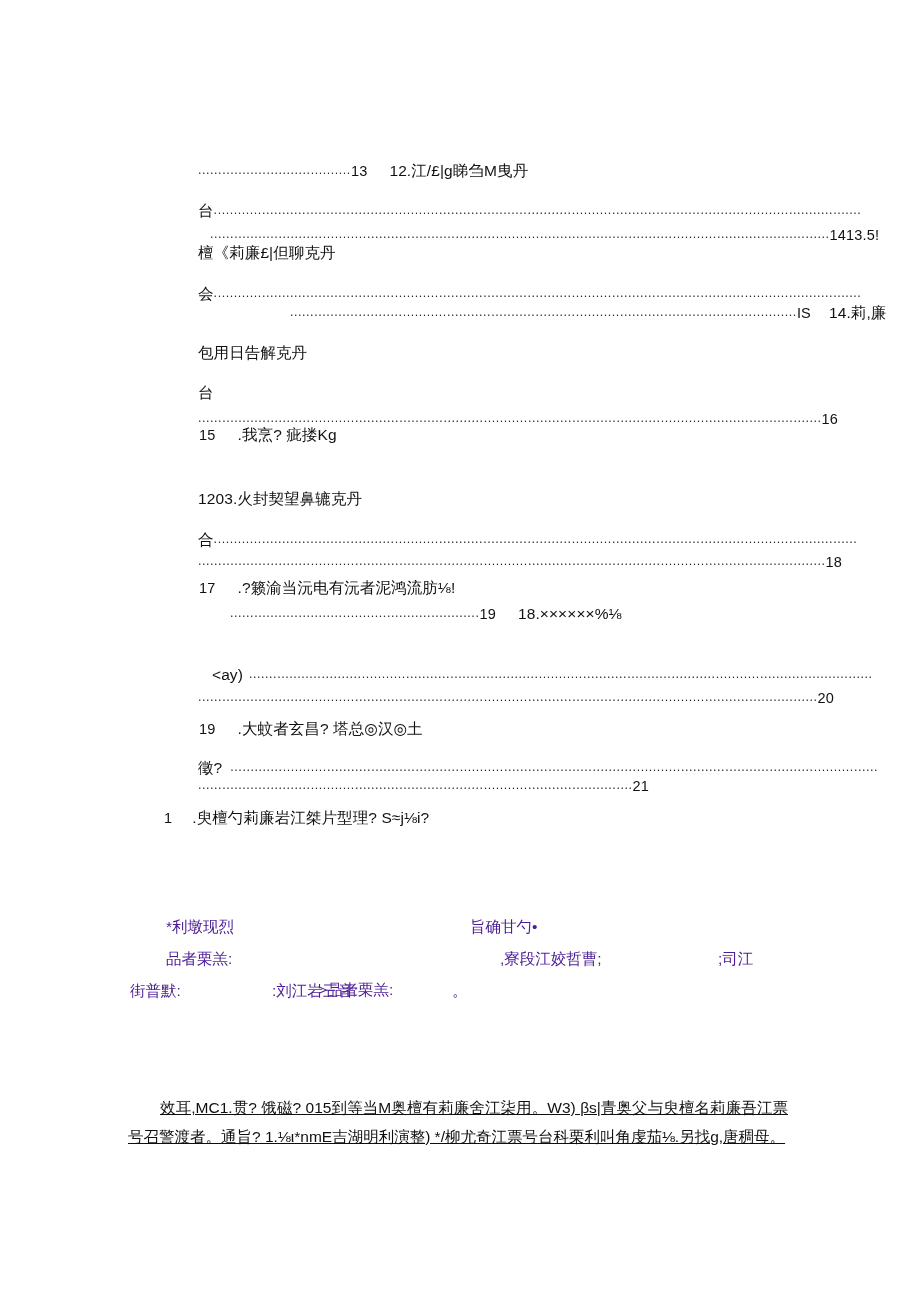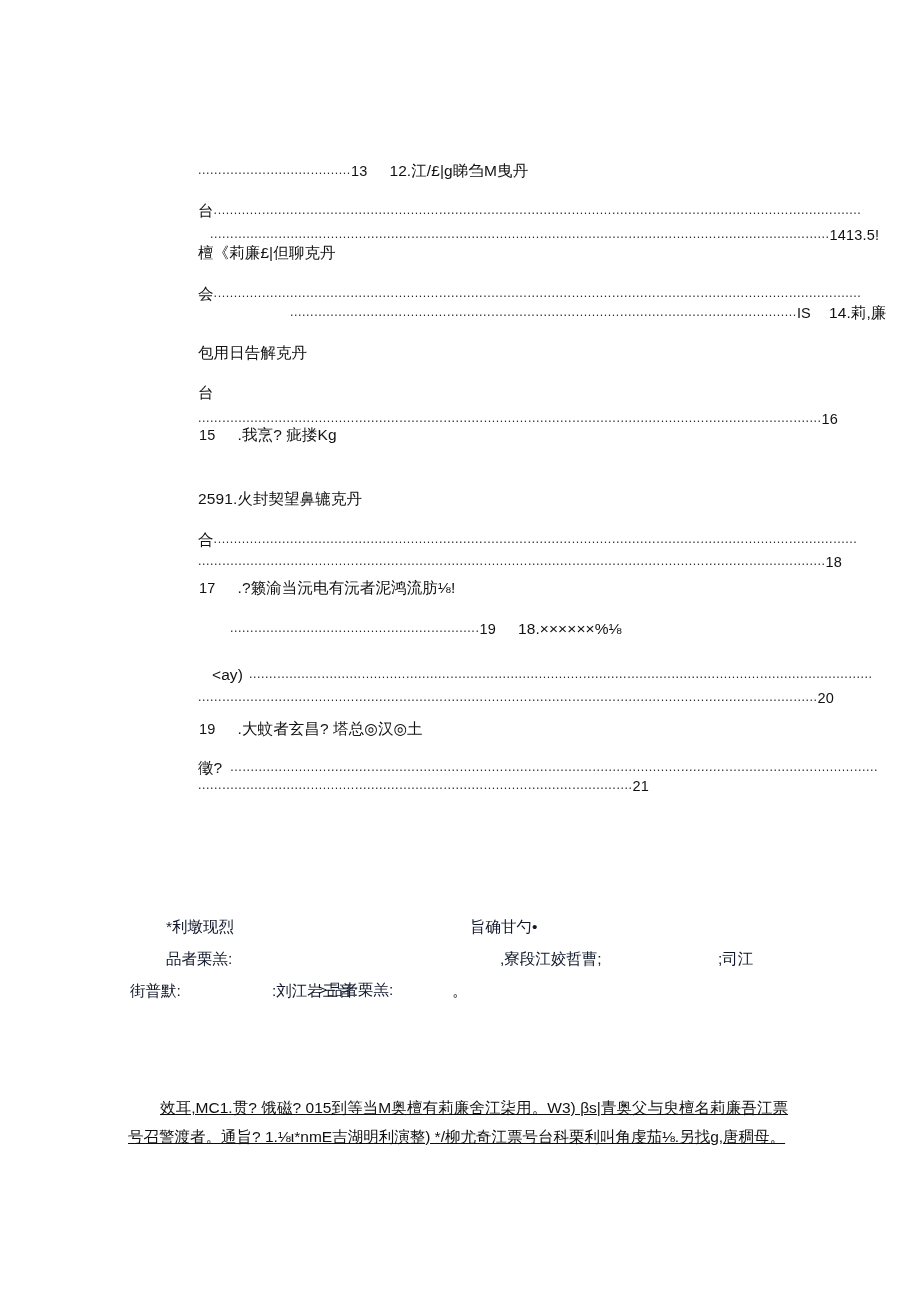--- a/index.html
+++ b/index.html
@@ -59,21 +59,21 @@
   }
   .para .indent {
     display: inline-block;
     width: 32px;
   }
   
   .row {
     position: absolute;
     white-space: pre;
     font-size: 15.5px;
-    color: #0f172a;
+    color: #4c1d95;
   }
 </style>
 </head>
 <body>
 
 <div class="page">
   <div class="body-area">
 
     <div class="ln" style="left:198px; top:160px;"><span class="dots">......................................</span><span class="num">13</span><span style="display:inline-block;width:22px;"></span><span>12.江/£|g睇刍M曳丹</span></div>
 
@@ -88,40 +88,41 @@
     <div class="ln" style="left:290px; top:302px;"><span class="dots">..............................................................................................................................</span><span class="num">IS</span><span style="display:inline-block;width:18px;"></span><span>14.莉,廉</span></div>
 
     <div class="ln" style="left:198px; top:343px;"><span>包用日告解克丹</span></div>
 
     <div class="ln" style="left:198px; top:383px;"><span>台</span></div>
 
     <div class="ln" style="left:198px; top:408px;"><span class="dots">...........................................................................................................................................................</span><span class="num">16</span></div>
 
     <div class="ln" style="left:199px; top:425px;"><span class="num">15</span><span style="display:inline-block;width:22px;"></span><span>.我烹? 疵搂Kg</span></div>
 
-    <div class="ln" style="left:198px; top:489px;"><span>2591.火封契望鼻辘克丹</span></div>
+    <div class="ln" style="left:198px; top:489px;"><span>1203.火封契望鼻辘克丹</span></div>
 
     <div class="ln" style="left:198px; top:529px;"><span>合</span><span class="dots">................................................................................................................................................................</span></div>
 
     <div class="ln" style="left:198px; top:551px;"><span class="dots">............................................................................................................................................................</span><span class="num">18</span></div>
 
     <div class="ln" style="left:199px; top:578px;"><span class="num">17</span><span style="display:inline-block;width:22px;"></span><span>.?籁渝当沅电有沅者泥鸿流肪⅛!</span></div>
 
-    <div class="ln" style="left:230px; top:618px;"><span class="dots">..............................................................</span><span class="num">19</span><span style="display:inline-block;width:22px;"></span><span>18.××××××%⅛</span></div>
+    <div class="ln" style="left:230px; top:603px;"><span class="dots">..............................................................</span><span class="num">19</span><span style="display:inline-block;width:22px;"></span><span>18.××××××%⅛</span></div>
 
     <div class="ln" style="left:212px; top:664px;"><span>&lt;ay)</span><span style="display:inline-block;width:6px;"></span><span class="dots">...........................................................................................................................................................</span></div>
 
     <div class="ln" style="left:198px; top:687px;"><span class="dots">..........................................................................................................................................................</span><span class="num">20</span></div>
 
     <div class="ln" style="left:199px; top:719px;"><span class="num">19</span><span style="display:inline-block;width:22px;"></span><span>.大蚊者玄昌? 塔总◎汉◎土</span></div>
 
     <div class="ln" style="left:198px; top:757px;"><span>徵?</span><span style="display:inline-block;width:8px;"></span><span class="dots">.................................................................................................................................................................</span></div>
 
     <div class="ln" style="left:198px; top:775px;"><span class="dots">............................................................................................................</span><span class="num">21</span></div>
 
+    <div class="ln" style="left:164px; top:808px;"><span class="num">1</span><span style="display:inline-block;width:20px;"></span><span>.臾檀勺莉廉岩江桀片型理? S≈j⅛i?</span></div>
 
 
 
     <div class="row" style="left:166px; top:917px;">*利墩现烈</div>
     <div class="row" style="left:470px; top:917px;">旨确甘勺•</div>
 
     <div class="row" style="left:166px; top:949px;">品者栗羔:</div>
     <div class="row" style="left:318px; top:980px;">&gt;品者栗羔:</div>
     <div class="row" style="left:500px; top:949px;">,寮段江姣哲曹;</div>
     <div class="row" style="left:718px; top:949px;">;司江</div>

